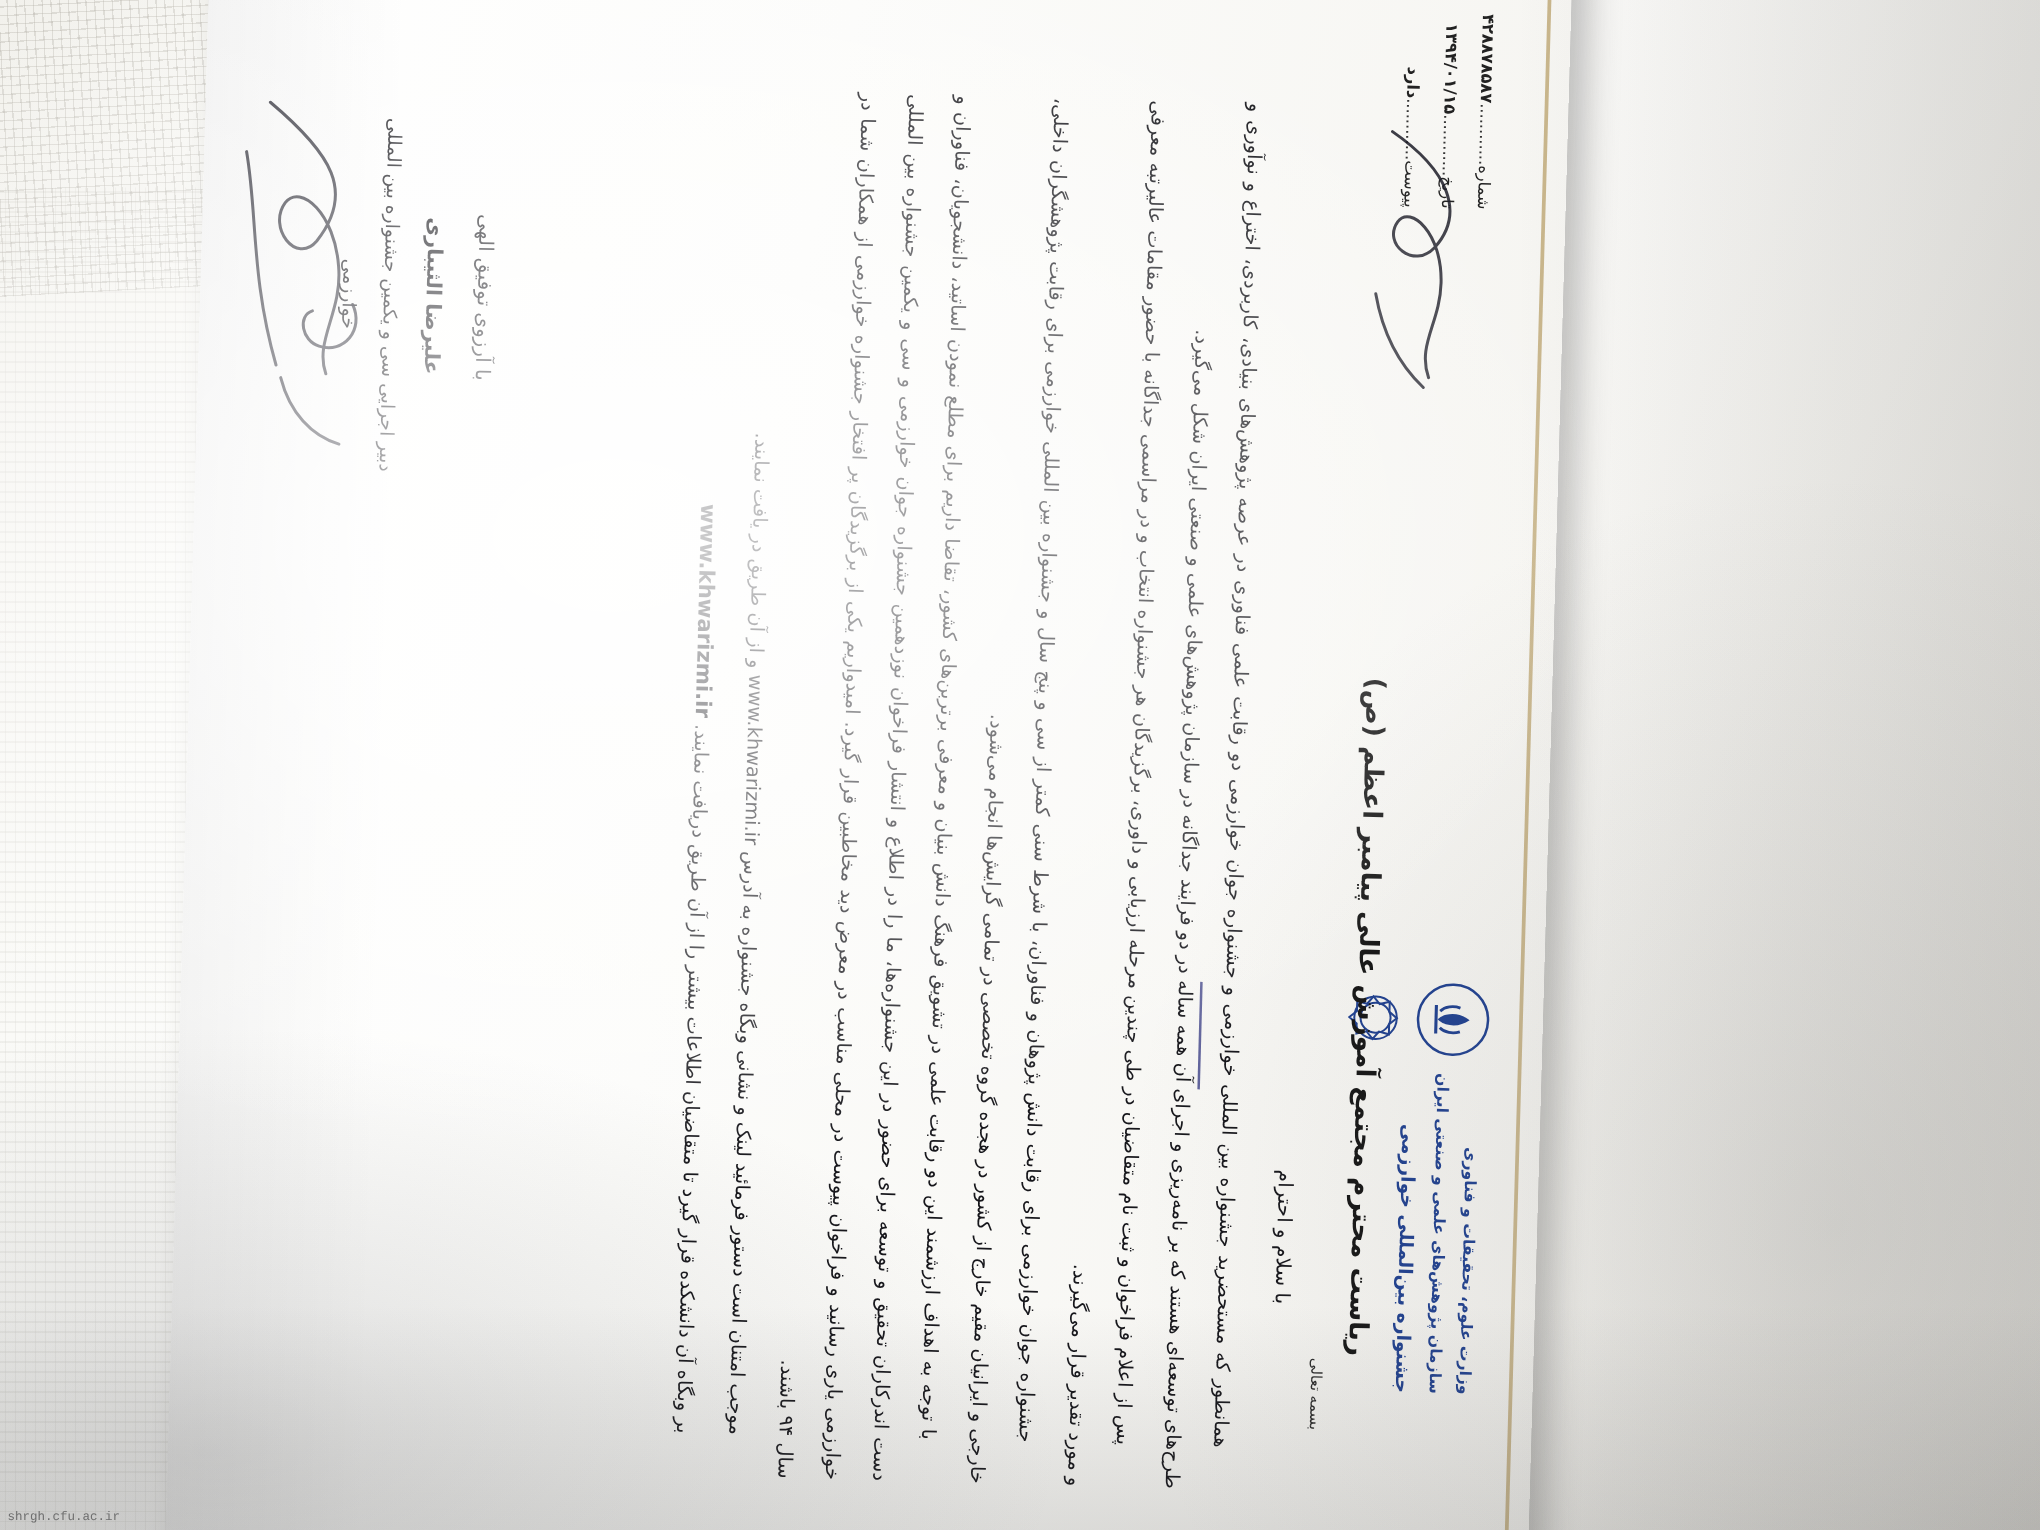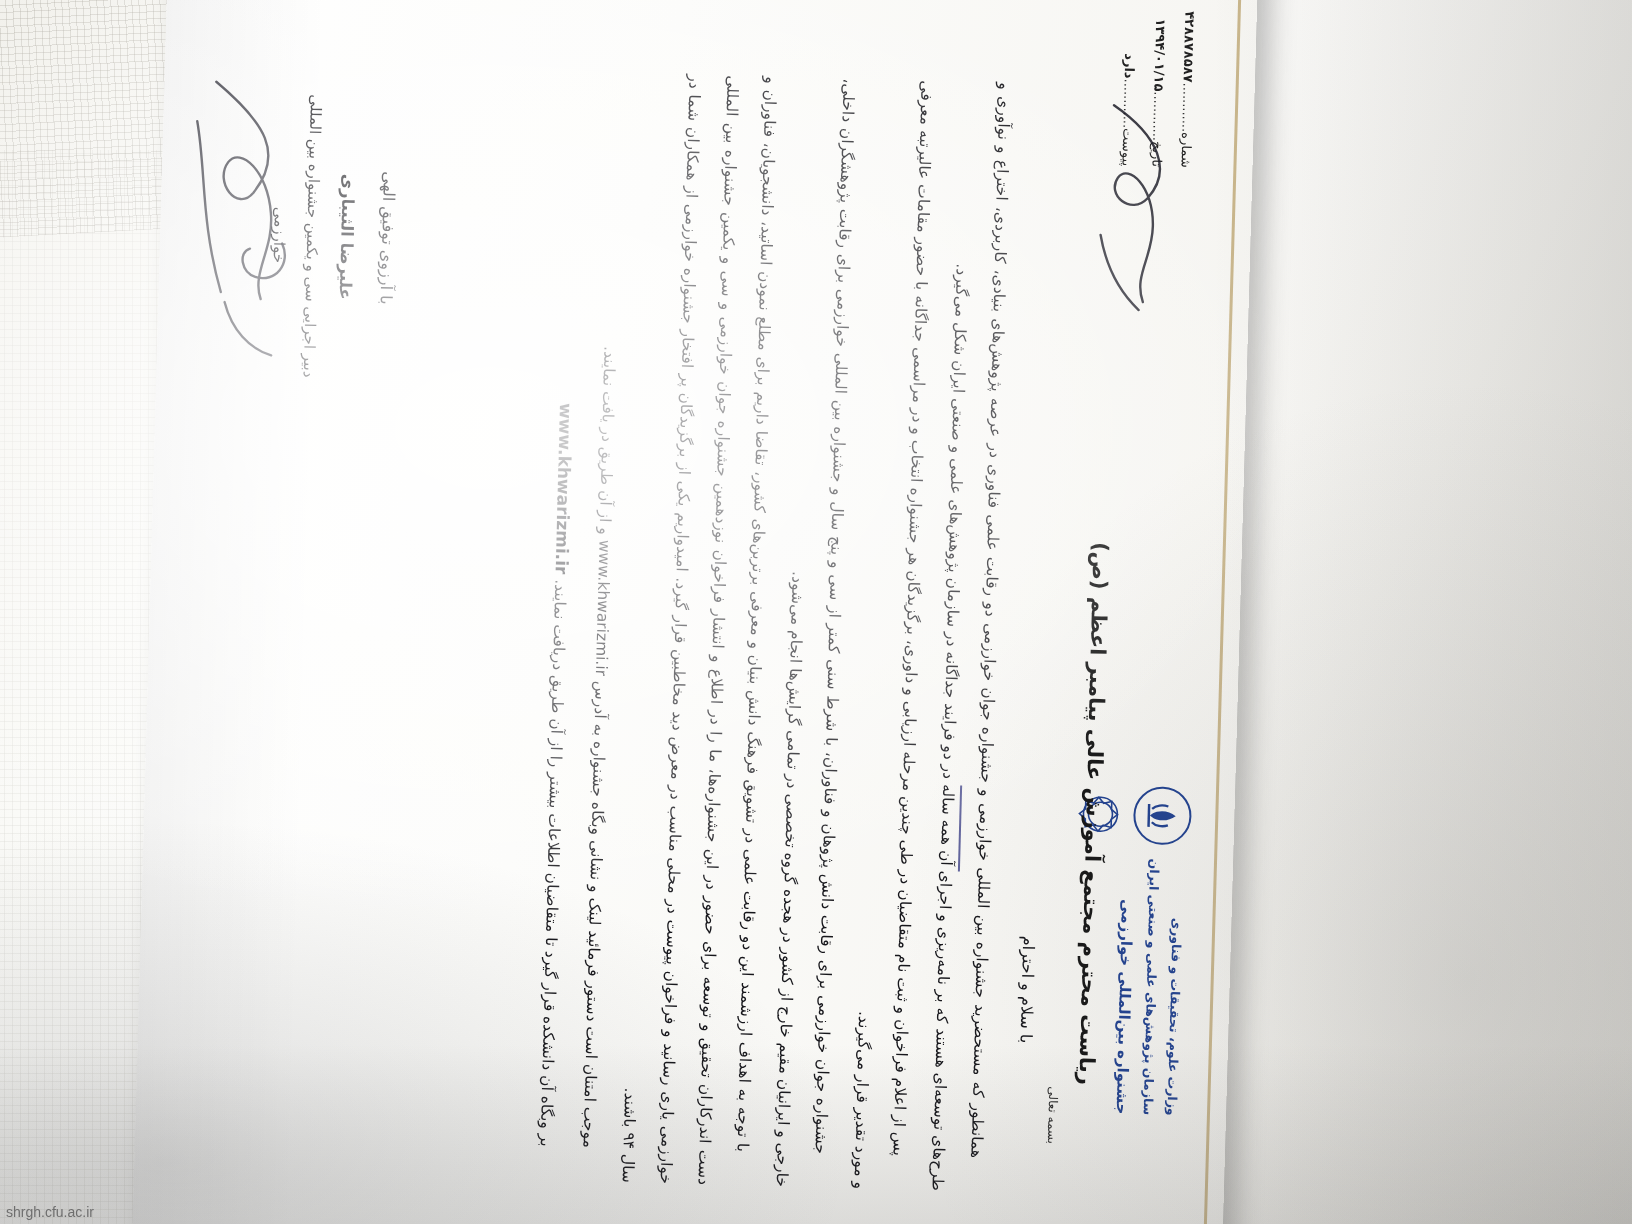--- a/index.html
+++ b/index.html
@@ -252,23 +252,23 @@
     height: 2px;
     background: #3b3f86;
     opacity: .8;
   }
 
   
   .footer-url {
     position: absolute;
     left: 6px;
     bottom: 4px;
-    font-size: 14px;
+    font-size: 10px;
     color: #6e6e6e;
-    font-family: Liberation Sans, sans-serif;
+    font-family: Liberation Mono, monospace;
     direction: ltr;
     margin-top: 36px;
   }
   .shadow-right {
     position: absolute;
     right: 0; top: 0;
     width: 420px; height: 100%;
     background: linear-gradient(270deg, rgba(70,70,70,0.16) 0%, rgba(70,70,70,0) 100%);
     pointer-events: none;
   }

